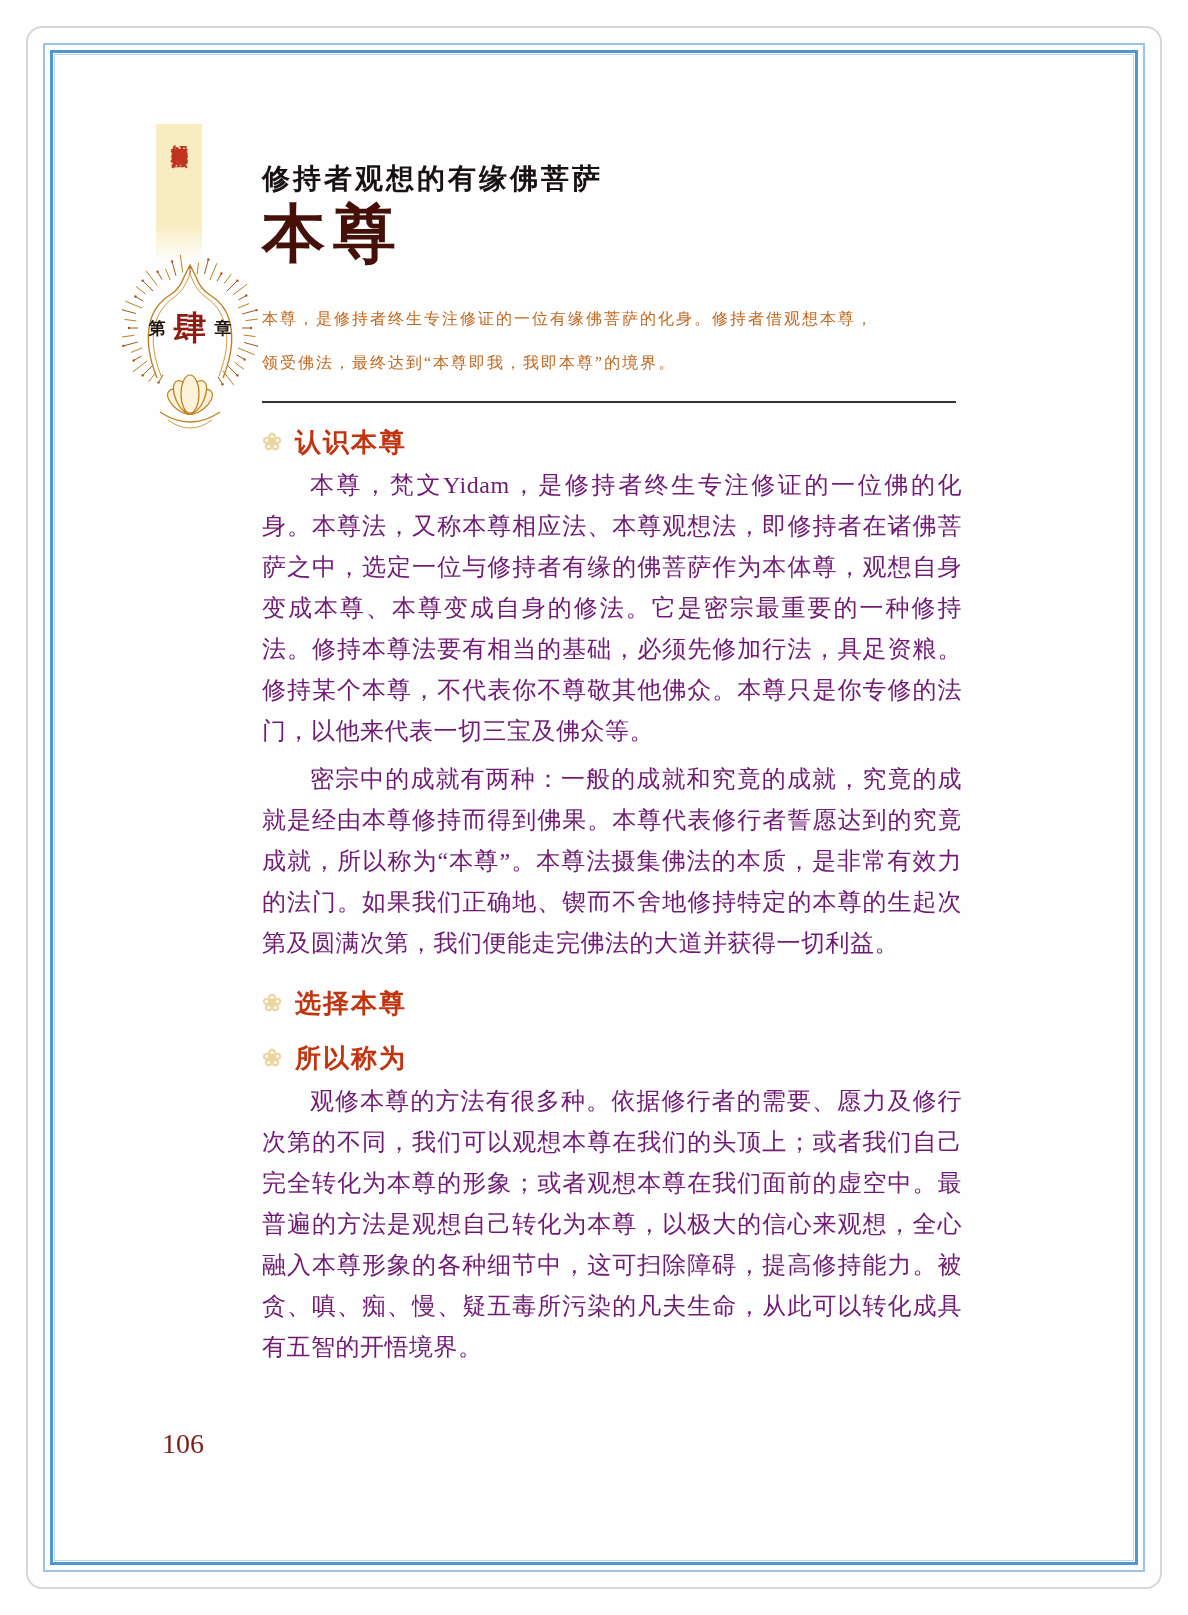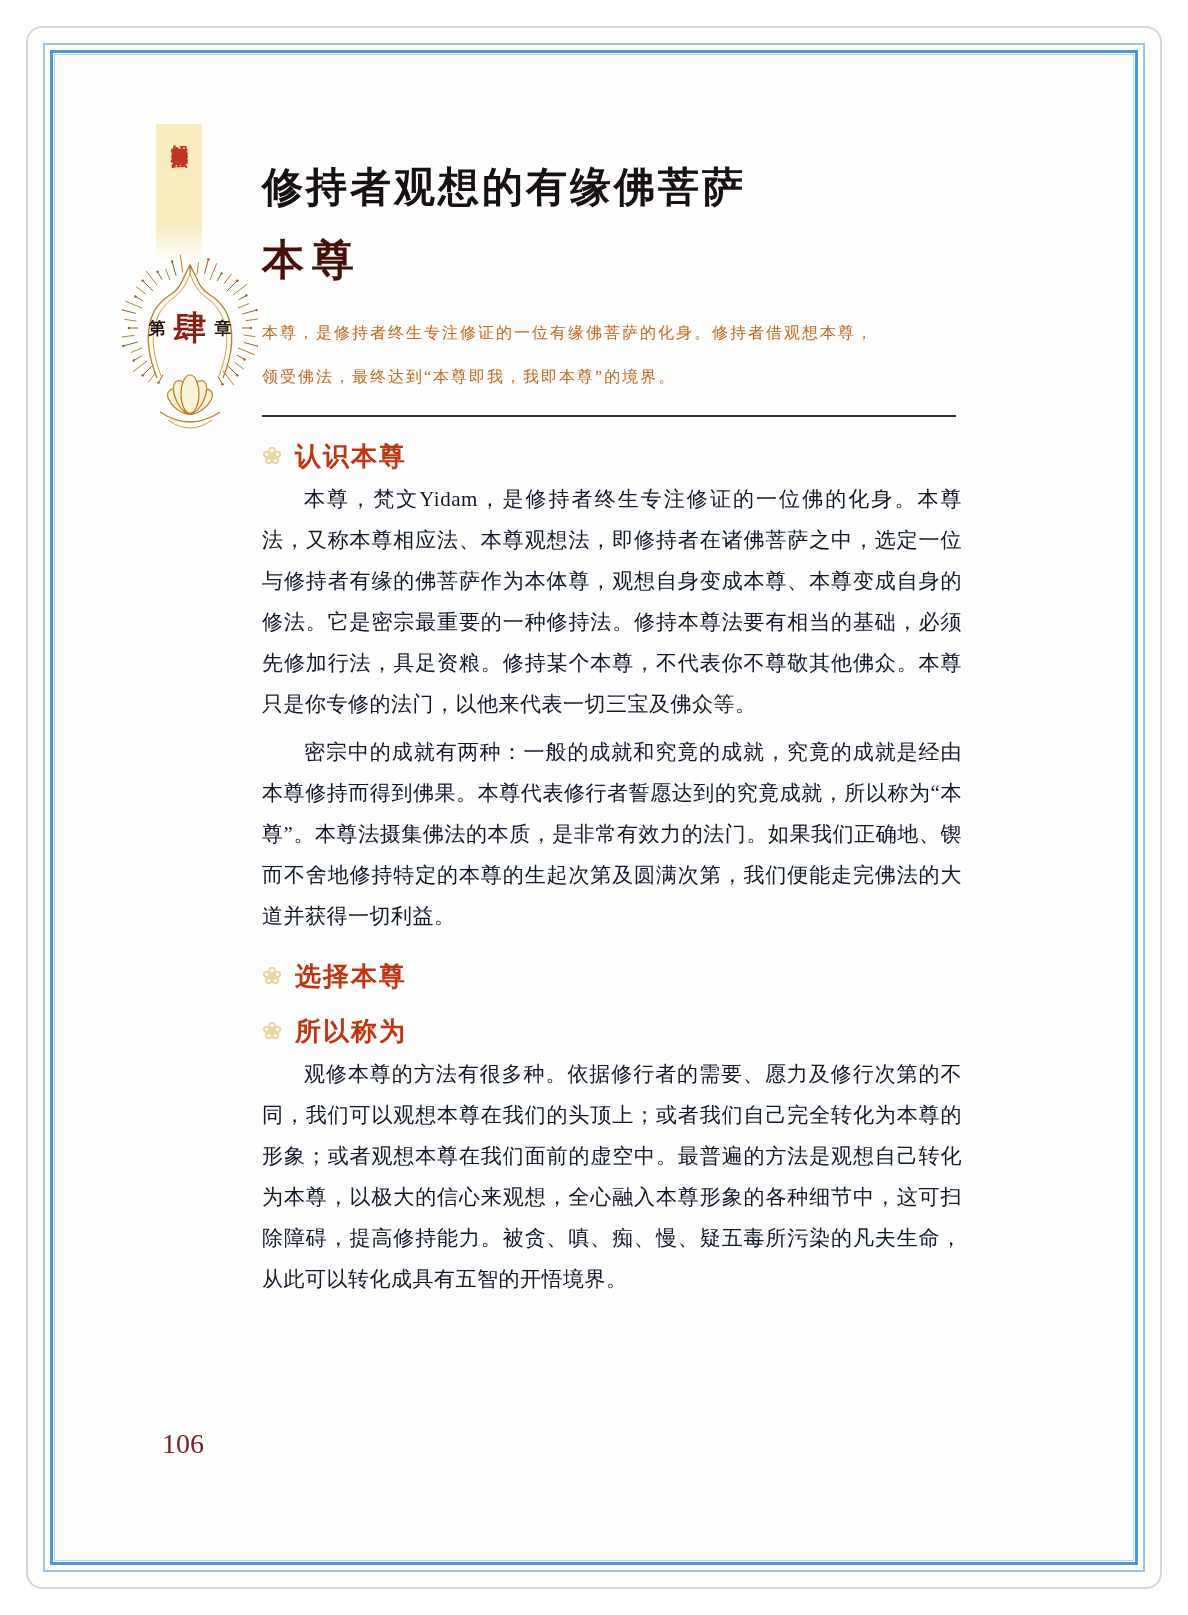--- a/index.html
+++ b/index.html
@@ -32,38 +32,38 @@
     display:flex; align-items:center; justify-content:center; gap:8px; }
   .chapter-pre,.chapter-suf { font-size:17px; font-weight:bold; color:#1d1410;
     font-family:"Liberation Sans","DejaVu Sans",sans-serif; }
   .chapter-num { font-size:33px; font-weight:bold; color:#8c1d10; line-height:1;
     font-family:"Liberation Serif","DejaVu Serif",serif; }
 
   
   .content { position:absolute; left:262px; top:160px; width:700px; }
 
   .subtitle { font-family:"Liberation Sans","DejaVu Sans",sans-serif;
-    font-weight:bold; font-size:41px; letter-spacing:3px; color:#171114; }
-  .main-title { margin-top:22px; font-size:42px; font-weight:bold;
+    font-weight:bold; font-size:28px; letter-spacing:3px; color:#171114; }
+  .main-title { margin-top:2px; font-size:63px; font-weight:bold;
     letter-spacing:8px; color:#451008; line-height:1.1;
     font-family:"Liberation Serif","DejaVu Serif",serif; }
 
   .intro { margin-top:28px; color:#c2671d; font-size:16px; line-height:44px;
     letter-spacing:2px; }
 
   .divider { margin-top:16px; width:694px; border-top:2px solid #37313a; }
 
   .sec-head { display:flex; align-items:center; gap:13px; margin-top:23px;
     height:32px; }
   .sec-icon { font-size:24px; color:#ecd49c; line-height:1;
     text-shadow:0 0 1px #d8b870; }
   .sec-title { font-family:"Liberation Sans","DejaVu Sans",sans-serif;
     font-weight:bold; font-size:26px; letter-spacing:2px; color:#c0340f;text-align:right; }
 
-  .para { margin-top:7px; font-size:21px; line-height:41px; color:#0f172a;
+  .para { margin-top:7px; font-size:24px; line-height:41px; color:#701a75;
     text-align:justify; text-indent:2em; letter-spacing:0.5px; }
 
   .page-num { position:absolute; left:162px; top:1428px; font-size:28px;
     color:#7f1d1d; font-family:"Liberation Serif","DejaVu Serif",serif; }
 </style>
 </head>
 <body>
 
 <div class="stage">
   <div class="card">

